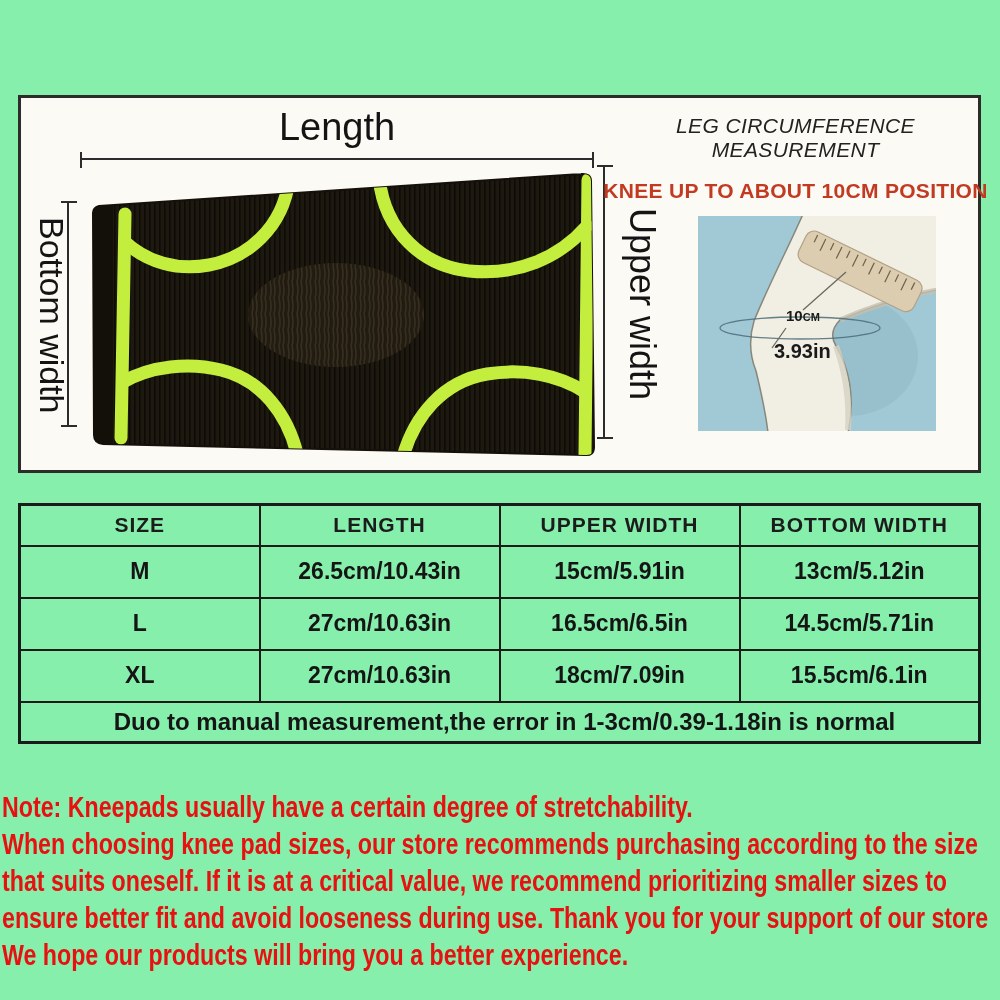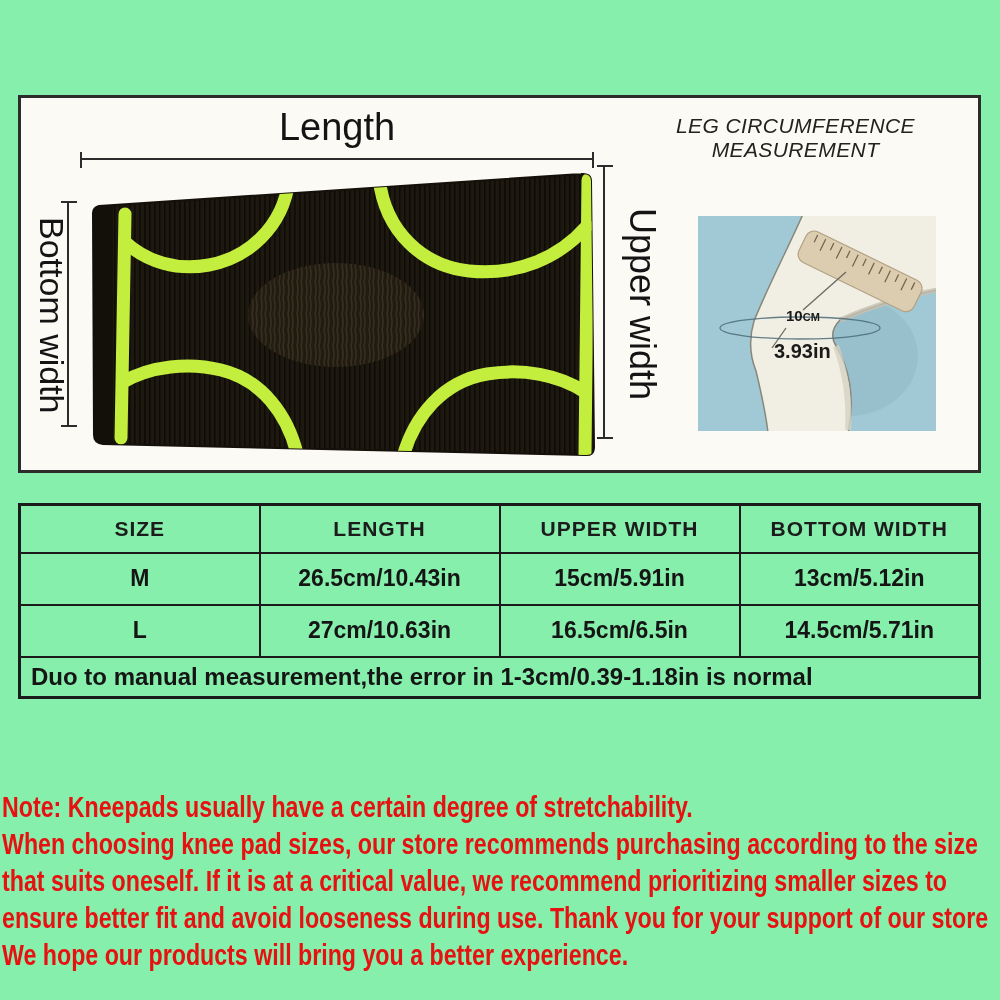--- a/index.html
+++ b/index.html
@@ -42,23 +42,23 @@
   #ref-title-2 { top:49px; font-size:20px; letter-spacing:.4px; }
   #ref-highlight { position:absolute; left:582px; top:81px; width:385px; text-align:center;
     font-size:21px; font-weight:bold; letter-spacing:.3px; }
   #leg-illustration { position:absolute; left:677px; top:118px; }
 
   
   #size-table-wrap { position:absolute; left:18px; top:503px; width:963px; }
   table { width:100%; border-collapse:collapse; table-layout:fixed; }
   table, th, td { border:2px solid #1b1b1b; }
   table { border-width:3px; }
-  th { height:48px; font-size:21px; font-weight:600; letter-spacing:1px; color:#1c1c1c; text-align:center; }
+  th { height:41px; font-size:21px; font-weight:600; letter-spacing:1px; color:#1c1c1c; text-align:center; }
   td { height:52px; font-size:23px; font-weight:bold; color:#151515; text-align:center; }
-  #table-footnote-cell { height:41px; text-align:left; padding-left:10px; font-size:24px; font-weight:bold; }
+  #table-footnote-cell { height:41px; text-align:center; padding-left:10px; font-size:24px; font-weight:bold; }
 
   
   #notes { position:absolute; left:2px; top:789px; width:1100px; }
   .note-line {
     white-space:nowrap; font-weight:bold; font-size:29px; line-height:37px;
     transform:scaleX(0.8); transform-origin:0 50%;
   }
 </style>
 </head>
 <body>
@@ -99,20 +99,21 @@
           <path d="M228,10 C222,58 186,88 148,95 C116,101 86,92 64,72"></path>
           <path d="M318,8 C324,62 362,96 408,101 C456,106 498,88 526,56"></path>
           <path d="M527,10 L524,284"></path>
           <path d="M62,212 C90,196 128,192 160,200 C198,209 228,242 238,292"></path>
           <path d="M524,222 C498,205 462,198 426,204 C384,211 352,244 340,294"></path>
         </g>
       </g>
     </svg>
 
     <div class="ref-title" id="ref-title-1">LEG CIRCUMFERENCE MEASUREMENT</div>
+    <div id="ref-highlight" style="color:#c23a21">KNEE UP TO ABOUT 10CM POSITION</div>
 
     <svg id="leg-illustration" width="238" height="215" viewBox="0 0 238 215">
       <rect width="238" height="215" fill="#a1c9d5"></rect>
       <ellipse cx="150" cy="140" rx="70" ry="60" fill="#8fb4c0" opacity="0.45"></ellipse>
       <path d="M105,-2 C92,28 72,66 56,105 C50,125 52,140 58,155 C64,180 68,198 70,217
                L150,217 C158,180 150,150 138,130 C132,120 134,112 142,104
                C170,92 205,80 240,74 L240,-2 Z" fill="#f1eee3" stroke="#87877b" stroke-width="1.5"></path>
       <path d="M142,104 C170,92 205,80 240,74" fill="none" stroke="#c5c1b0" stroke-width="5" opacity="0.8"></path>
       <path d="M138,130 C146,152 152,180 150,214" fill="none" stroke="#d6d2c2" stroke-width="6" opacity="0.8"></path>
       <g transform="translate(112,12) rotate(26)">
@@ -158,20 +159,26 @@
         <td>15cm/5.91in</td>
         <td>13cm/5.12in</td>
       </tr>
       <tr>
         <td>L</td>
         <td>27cm/10.63in</td>
         <td>16.5cm/6.5in</td>
         <td>14.5cm/5.71in</td>
       </tr>
       <tr>
+        <td>XL</td>
+        <td>27cm/10.63in</td>
+        <td>18cm/7.09in</td>
+        <td>15.5cm/6.1in</td>
+      </tr>
+      <tr>
         <td id="table-footnote-cell" colspan="4">Duo to manual measurement,the error in 1-3cm/0.39-1.18in is normal</td>
       </tr>
     </tbody>
       </table>
   </div>
 
   <div id="notes" style="color:#e71111">
     <div class="note-line">Note: Kneepads usually have a certain degree of stretchability.</div>
     <div class="note-line">When choosing knee pad sizes, our store recommends purchasing according to the size</div>
     <div class="note-line">that suits oneself. If it is at a critical value, we recommend prioritizing smaller sizes to</div>

